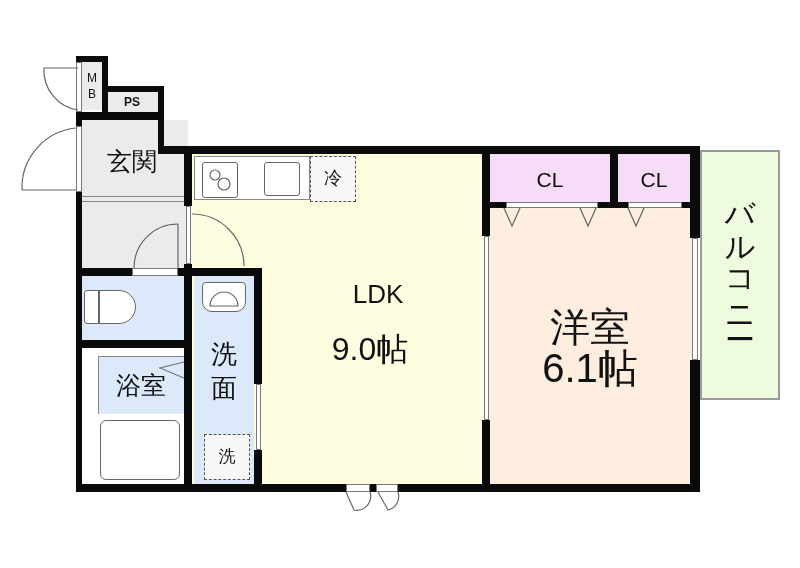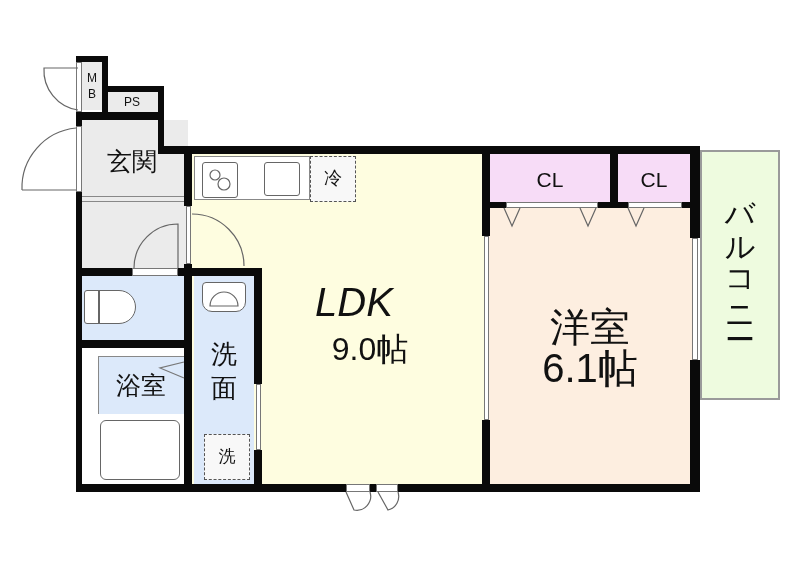--- a/index.html
+++ b/index.html
@@ -122,24 +122,24 @@
 <div class="fixture" style="left:202px;top:282px;width:44px;height:30px;border-radius:4px 4px 10px 10px;"></div>
 <svg style="left:206px;top:286px;" width="36" height="22">
   <path d="M4 20 A14 14 0 0 1 32 20 Z" fill="none" stroke="#666" stroke-width="1.2"></path>
 </svg>
 <div class="fixture" style="left:100px;top:420px;width:80px;height:60px;border-radius:6px;"></div>
 <div class="dashed" style="left:204px;top:434px;width:46px;height:46px;"></div>
 <div class="lbl" style="left:204px;top:447px;width:46px;font-size:17px;">洗</div>
 
 <div class="lbl lbl-sans" style="left:82px;top:72px;width:20px;font-size:12px;">M</div>
 <div class="lbl lbl-sans" style="left:82px;top:88px;width:20px;font-size:12px;">B</div>
-<div class="lbl lbl-sans" style="left:106px;top:96px;width:52px;font-size:12px;">PS</div>
+<div class="lbl lbl-sans" style="left:106px;top:96px;width:52px;font-size:12px;font-weight:bold;">PS</div>
 <div class="lbl" style="left:82px;top:148px;width:100px;font-size:25px;">玄関</div>
 
-<div class="lbl lbl-sans" style="left:264px;top:280px;width:180px;font-size:40px;font-style:italic;">LDK</div>
+<div class="lbl lbl-sans" style="left:288px;top:280px;width:180px;font-size:26px;">LDK</div>
 <div class="lbl lbl-sans" style="left:280px;top:332px;width:180px;font-size:32px;">9.0帖</div>
 
 <div class="lbl" style="left:500px;top:306px;width:180px;font-size:40px;font-family:Liberation Serif, serif;">洋室</div>
 <div class="lbl lbl-sans" style="left:500px;top:346px;width:180px;font-size:40px;">6.1帖</div>
 
 <div class="lbl lbl-sans" style="left:490px;top:168px;width:120px;font-size:21px;">CL</div>
 <div class="lbl lbl-sans" style="left:618px;top:168px;width:72px;font-size:21px;">CL</div>
 
 <div class="lbl" style="left:722px;top:180px;width:36px;font-size:30px;writing-mode:vertical-rl;line-height:36px;letter-spacing:2px;">バルコニー</div>
 

